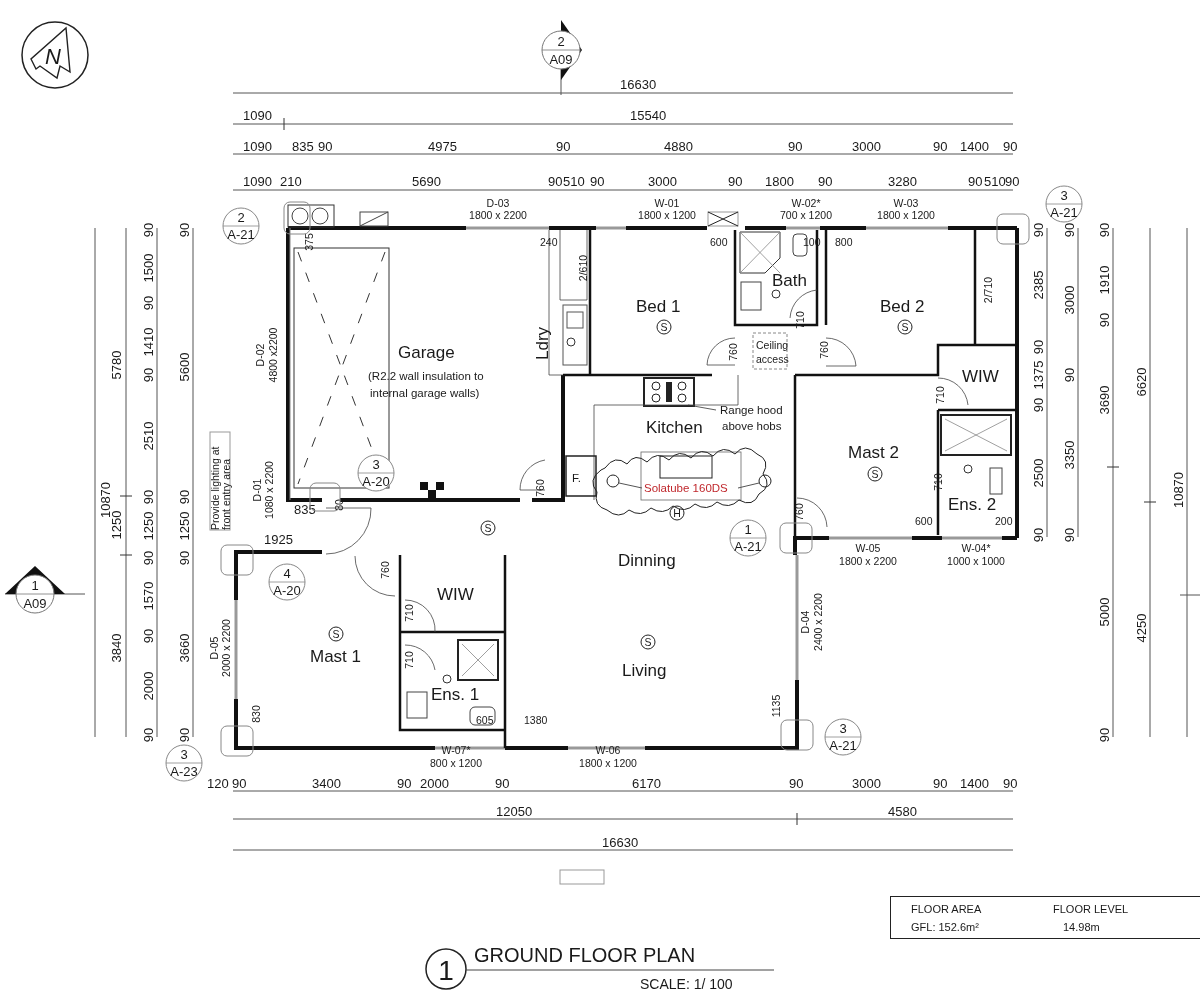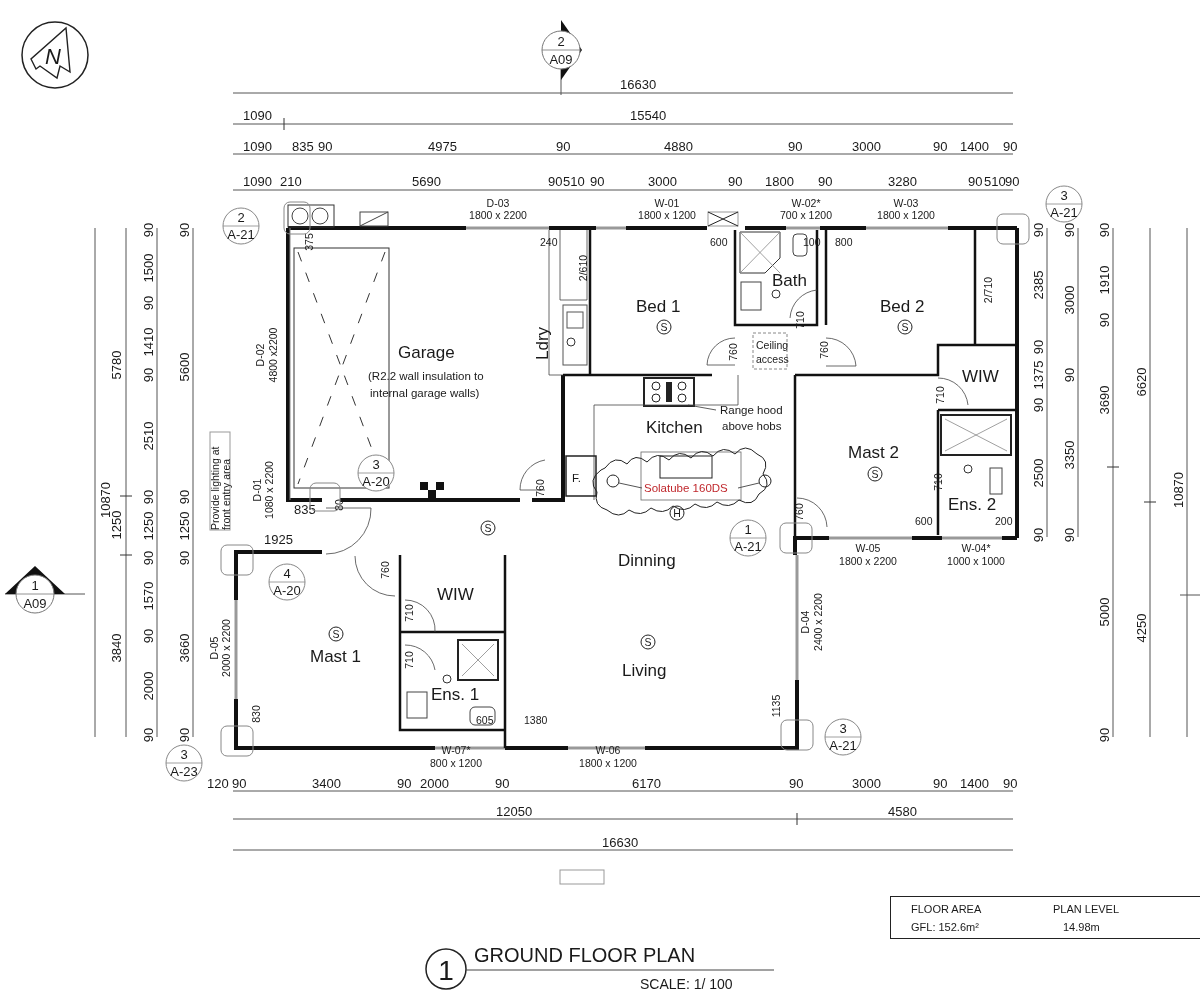--- a/index.html
+++ b/index.html
@@ -450,16 +450,16 @@
     <circle cx="446" cy="969" r="20" fill="none" stroke="#222" stroke-width="1.5"></circle>
     <text x="446" y="980" text-anchor="middle" class="t" style="font-size:28px;">1</text>
     <line x1="466" y1="970" x2="774" y2="970" stroke="#444" stroke-width="1"></line>
     <text x="474" y="962" class="t" style="font-size:20px;">GROUND FLOOR PLAN</text>
     <text x="640" y="989" class="t" style="font-size:14px;">SCALE: 1/ 100</text>
   </g>
 </svg>
 
 <div id="title-block">
   <span class="c" style="left:20px;top:6px;">FLOOR AREA</span>
-  <span class="c" style="left:162px;top:6px;">PLAN LEVEL</span>
+  <span class="c" style="left:162px;top:6px;">FLOOR LEVEL</span>
   <span class="c" style="left:20px;top:24px;">GFL:  152.6m²</span>
   <span class="c" style="left:172px;top:24px;">14.98m</span>
 </div>
 
 </body></html>

